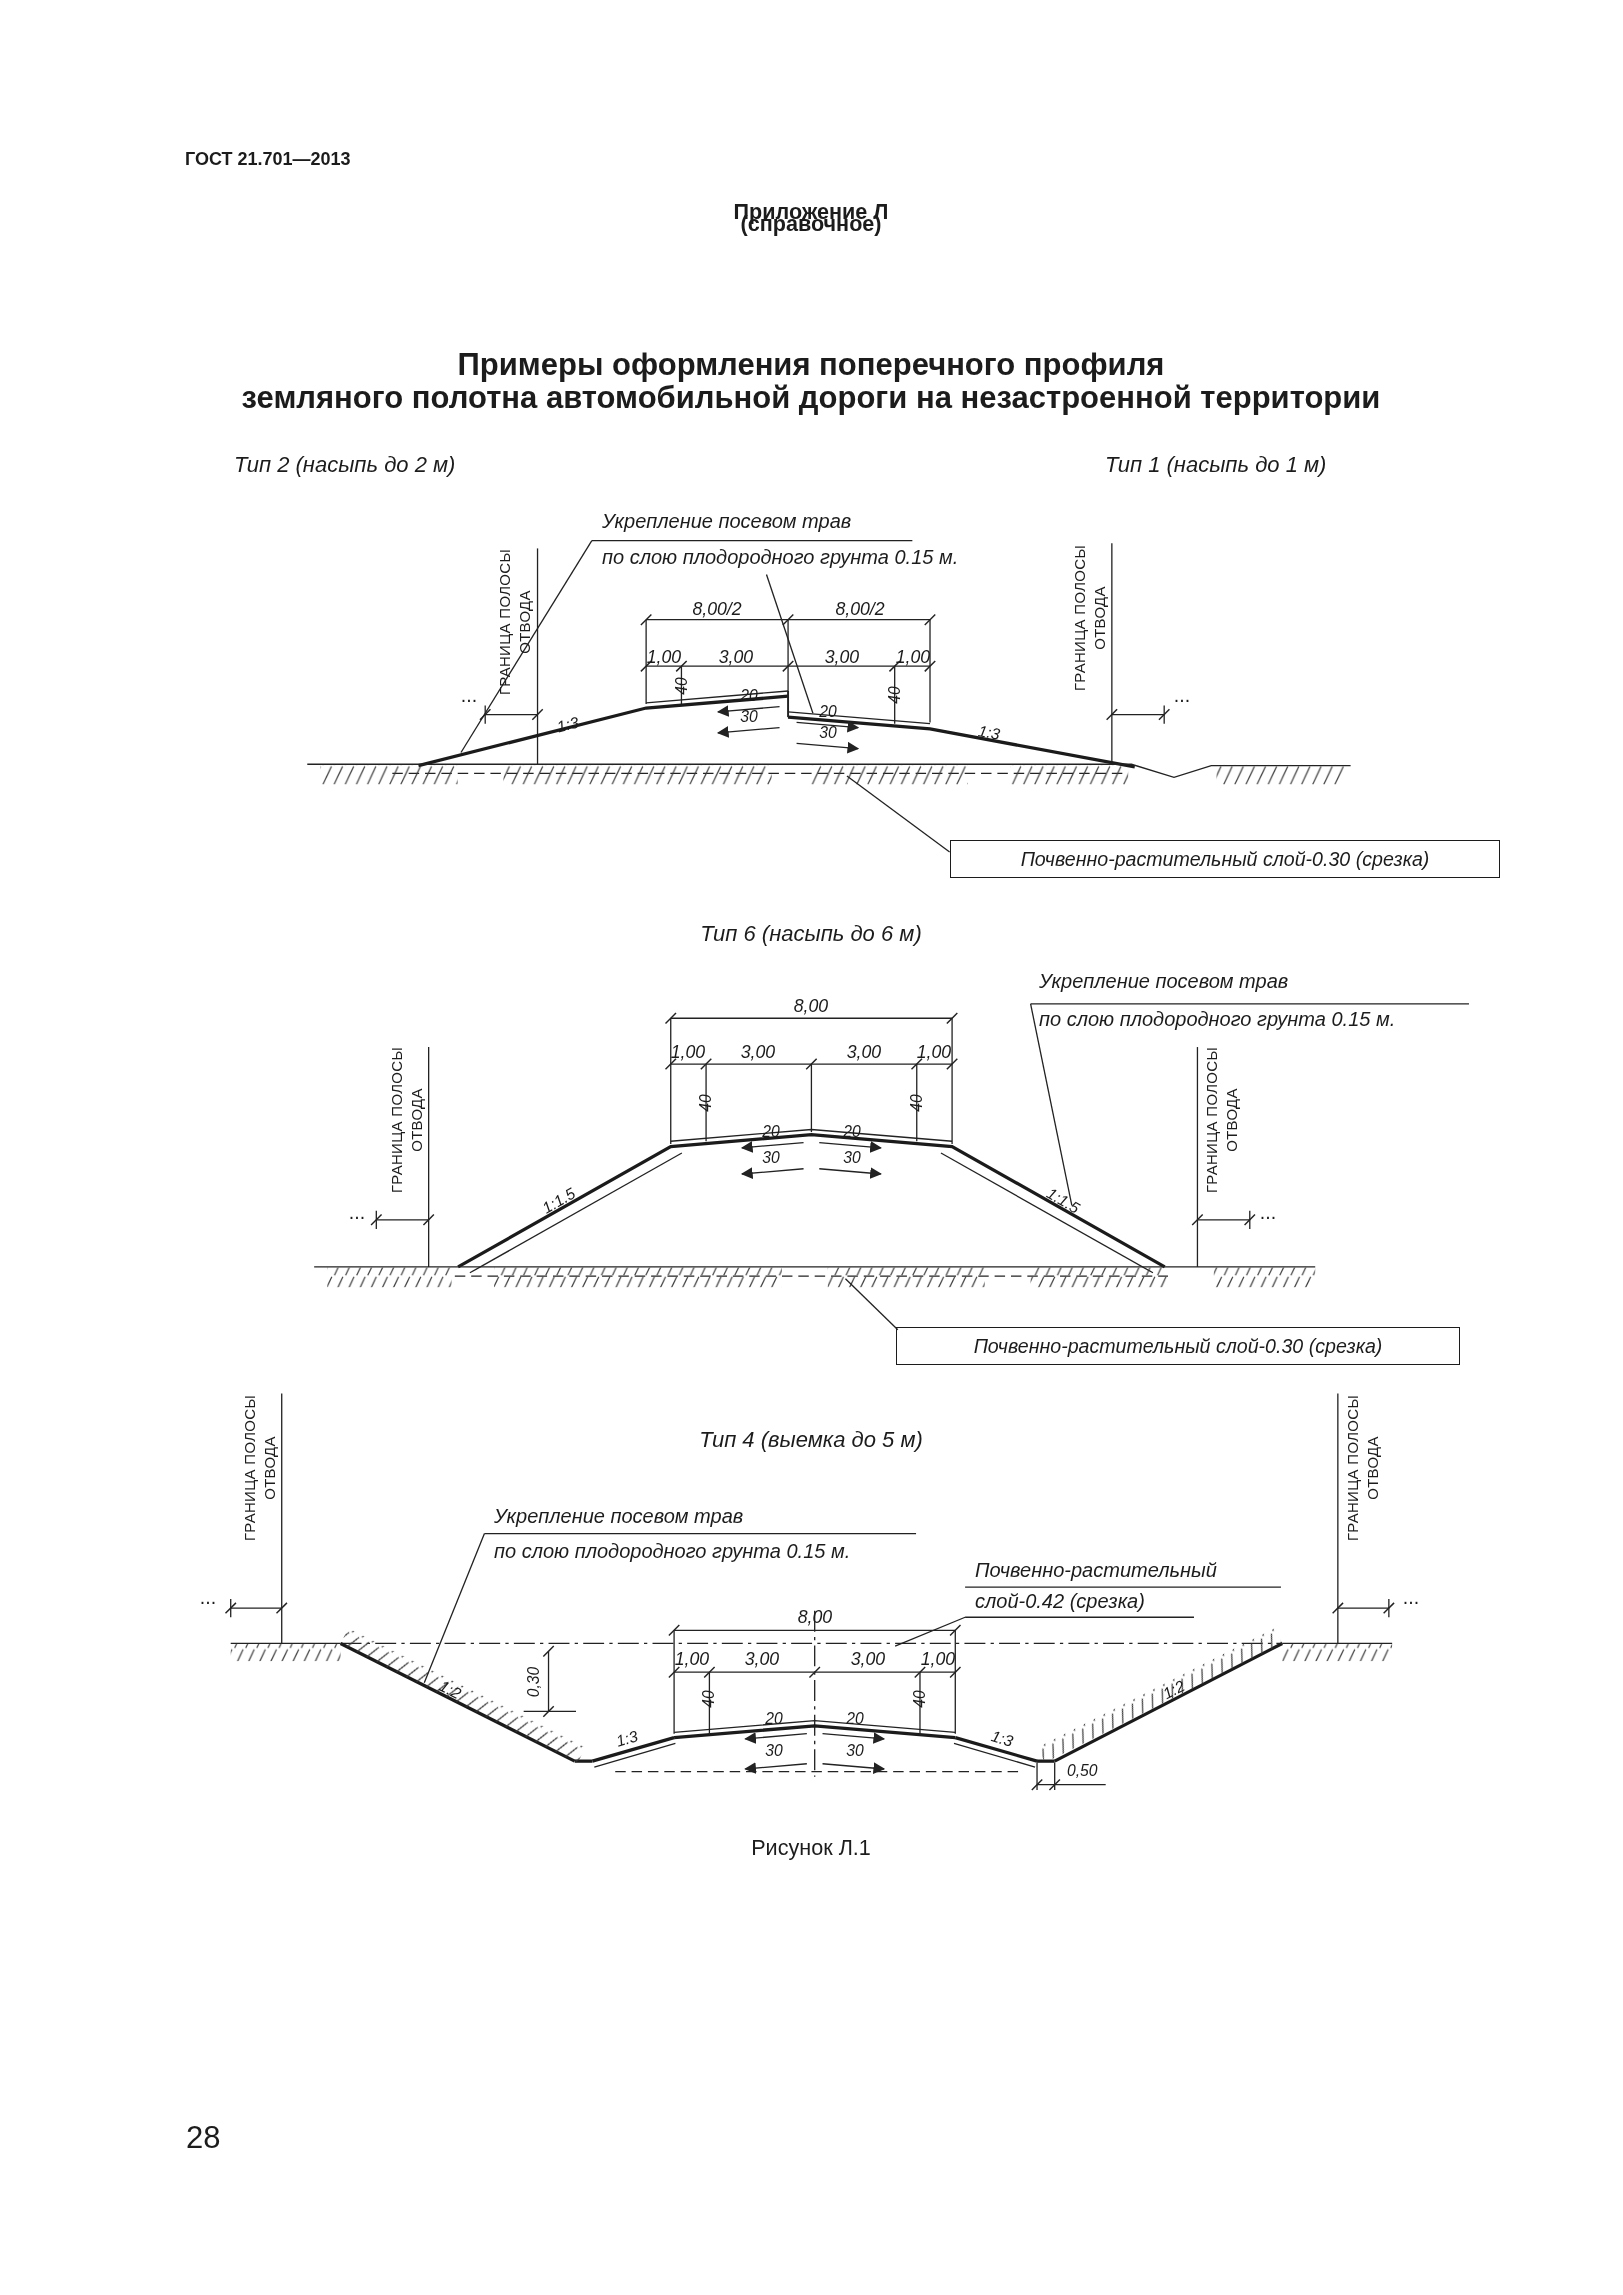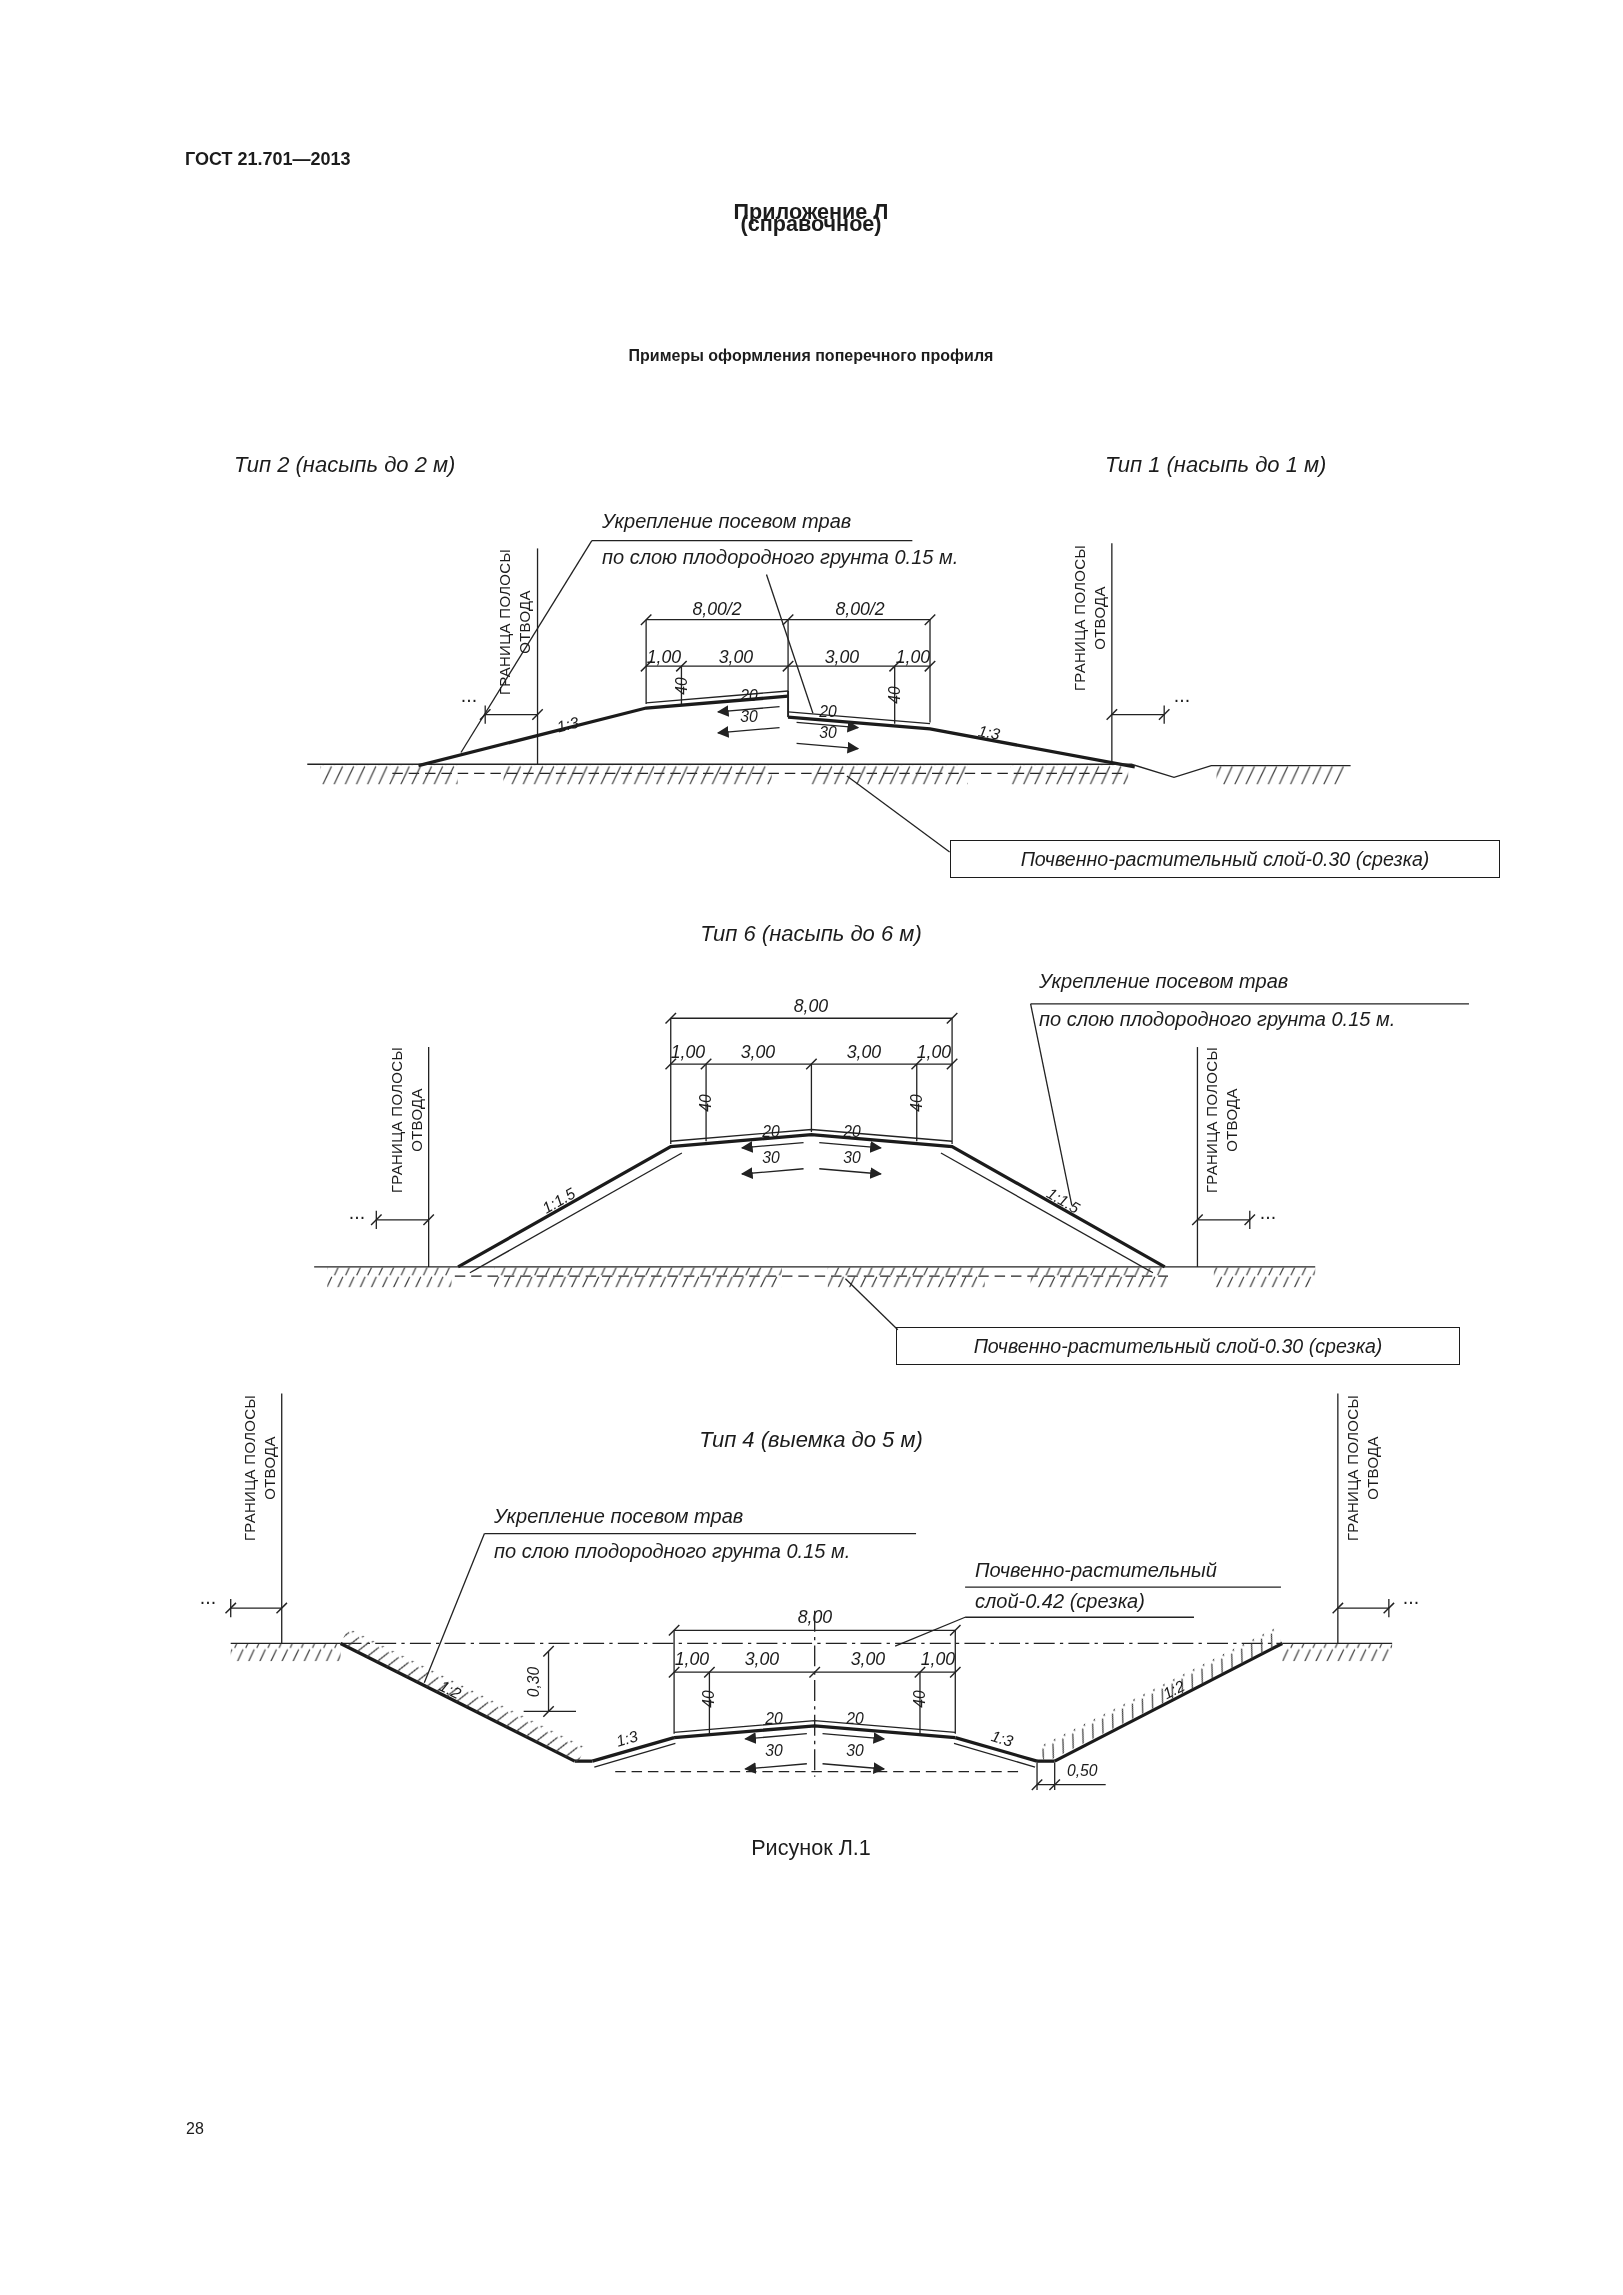--- a/index.html
+++ b/index.html
@@ -4,39 +4,40 @@
 <style>
   *{box-sizing:border-box}
   html,body{margin:0;padding:0;background:#ffffff}
   .page{position:relative;width:1623px;height:2295px;background:#ffffff;
         font-family:"Liberation Sans","DejaVu Sans",sans-serif;color:#1c1c1c;overflow:hidden}
   .t{position:absolute;white-space:nowrap;line-height:1.15}
   .b{font-weight:700}
   .i{font-style:italic}
   .c{transform:translateX(-50%)}
   .v{transform:translate(-50%,-50%) rotate(-90deg)}.f24{font-size:15.7px}.f27{font-size:17.7px}.f30{font-size:19.6px}
-  .f31{font-size:20px}.f33{font-size:21.6px}.f34{font-size:22px}.f36{font-size:16px}.f38{font-size:18px}
+  .f31{font-size:20px}.f33{font-size:21.6px}.f34{font-size:22px}.f36{font-size:31px}.f38{font-size:18px}
   .bnd{font-size:15px;line-height:1.3;text-align:center;letter-spacing:0.3px}
   svg{position:absolute;overflow:visible}
   .ln{stroke:#222;stroke-width:2;fill:none}
   .lnt{stroke:#1b1b1b;stroke-width:5;fill:none}
   .lnm{stroke:#222;stroke-width:3;fill:none}
   .dash{stroke-dasharray:16 9}
   .dashdot{stroke-dasharray:32 8 5 8}
   .box{position:absolute;border:1.6px solid #1c1c1c;display:flex;align-items:center;justify-content:center}
 </style>
 </head>
 <body>
 
 <div class="page">
 
   <div class="t b f38" style="left:185px;top:149px">ГОСТ 21.701—2013</div>
   <div class="t b f33 c" style="left:811px;top:200px">Приложение Л</div>
   <div class="t b f33 c" style="left:811px;top:212px">(справочное)</div>
   <div class="t b f36 c" style="left:811px;top:347px">Примеры оформления поперечного профиля</div>
+  <div class="t b f36 c" style="left:811px;top:380px">земляного полотна автомобильной дороги на незастроенной территории</div>
 
   <svg style="left:183px;top:445px" width="1269" height="458" viewBox="280 680 1940 700">
     <defs>
       <pattern id="ha1" width="17" height="30" patternUnits="userSpaceOnUse">
         <line x1="14" y1="1" x2="1" y2="29" stroke="#3a3a3a" stroke-width="1.8"></line>
       </pattern>
       <marker id="ar1" viewBox="0 0 10 10" refX="9" refY="5" markerWidth="9" markerHeight="9" orient="auto-start-reverse">
         <path d="M0,0 L10,5 L0,10 z" fill="#222"></path>
       </marker>
       <g id="tk1">

